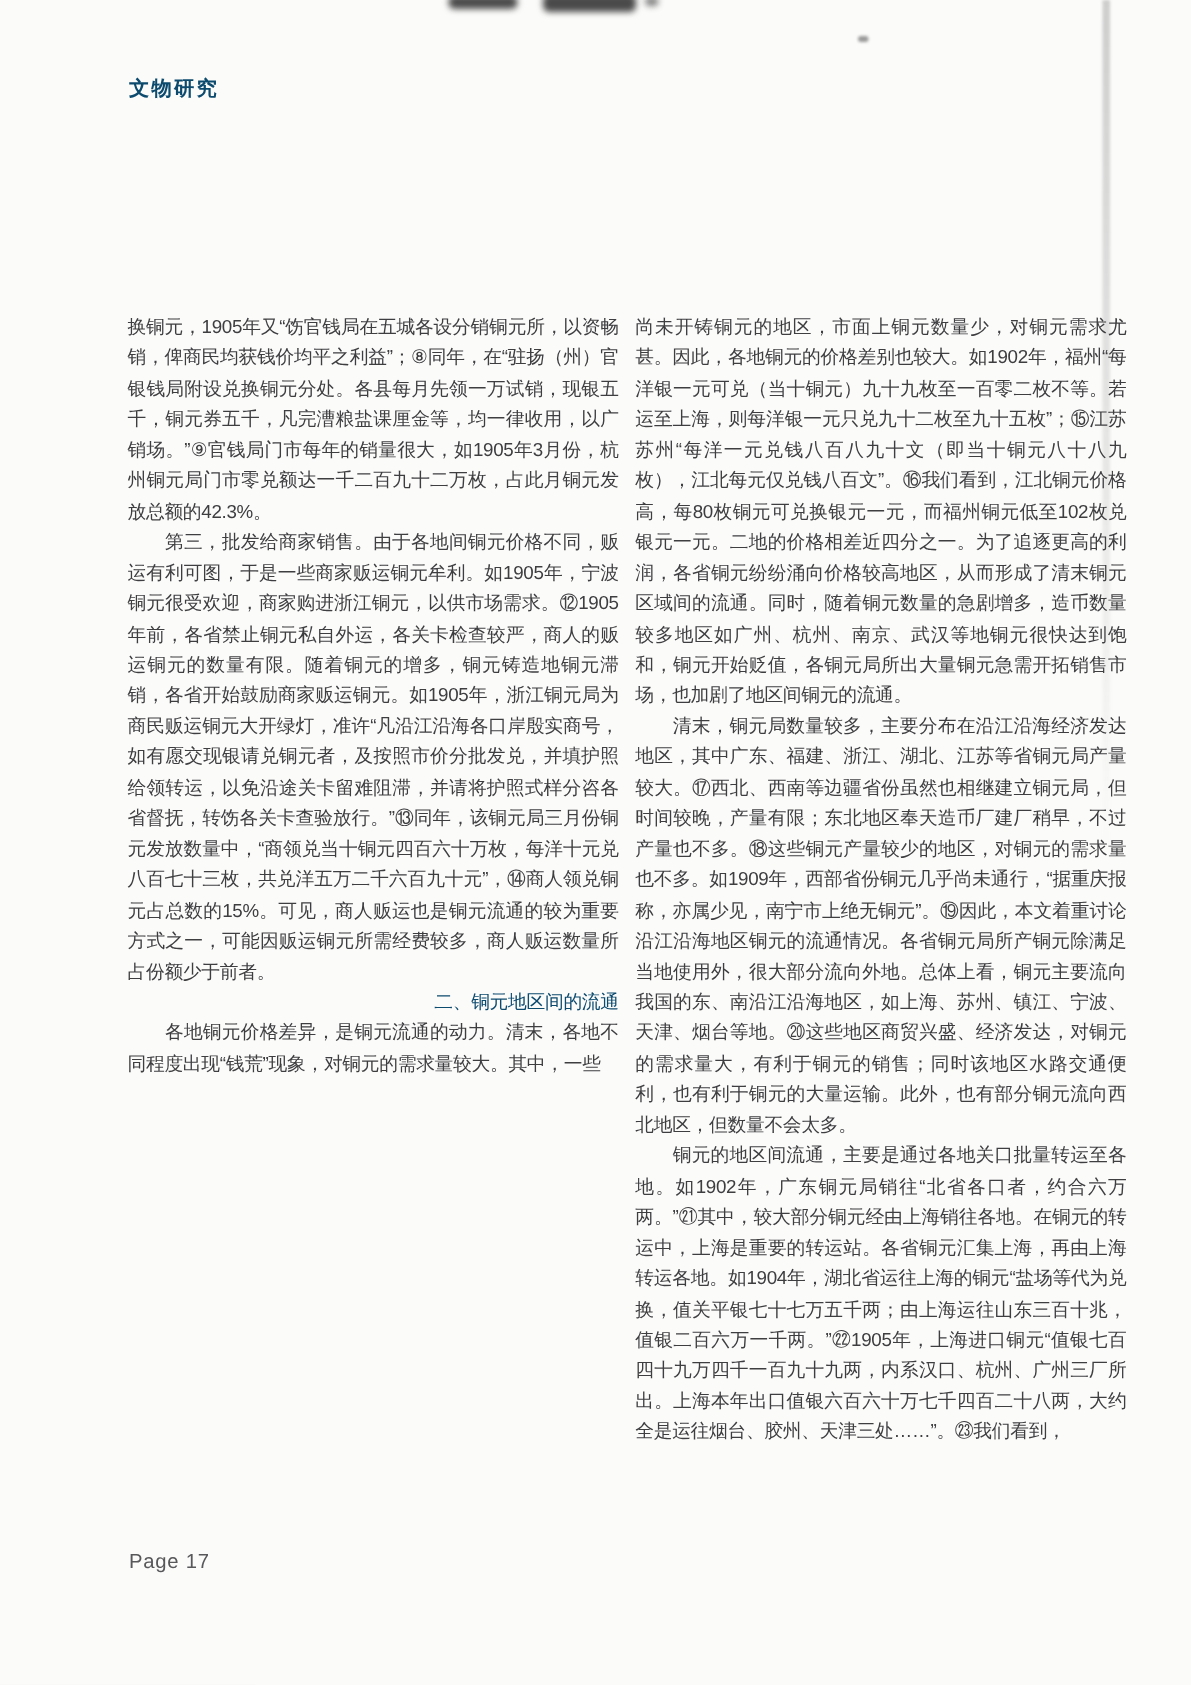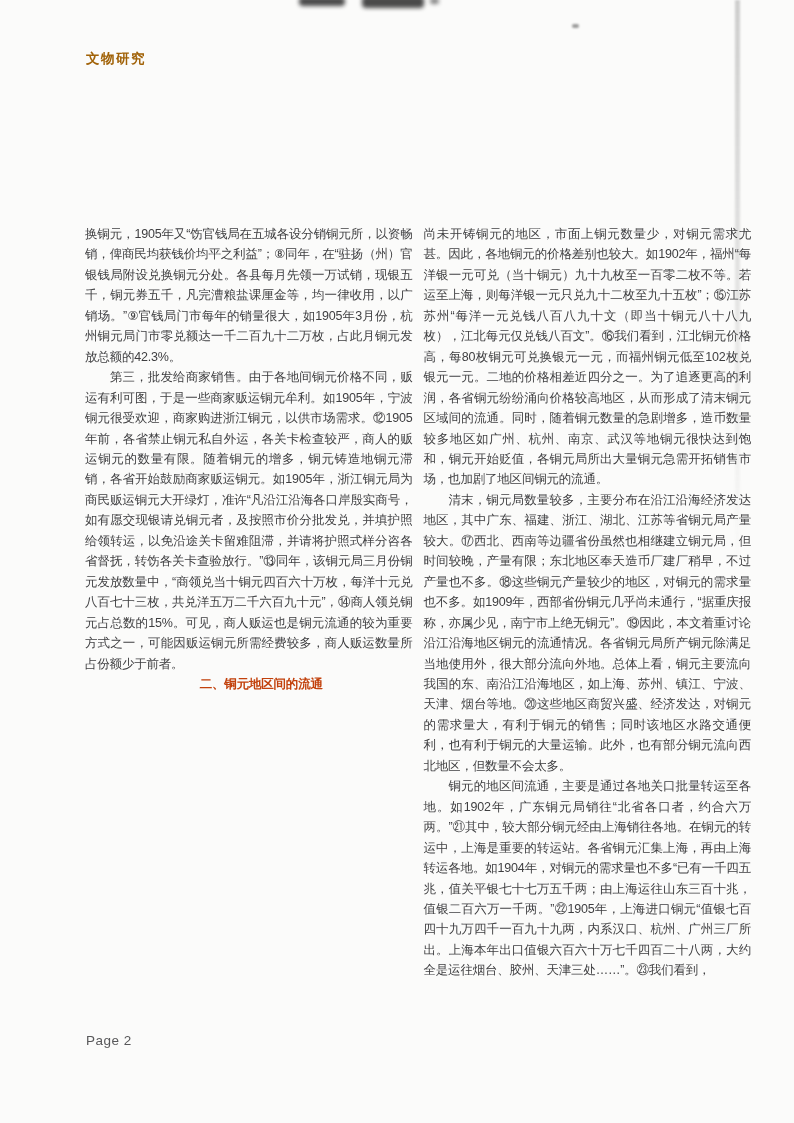--- a/index.html
+++ b/index.html
@@ -32,47 +32,47 @@
     height: 570px;
     background: linear-gradient(to bottom, rgba(90,90,90,0.28), rgba(120,120,120,0.10) 70%, rgba(140,140,140,0));
     filter: blur(1px);
   }
   .journal-header {
     position: absolute;
     left: 86px;
     top: 50px;
     font-size: 13.5px;
     font-weight: bold;
-    color: #a16207;
+    color: #0c4a6e;
     letter-spacing: 1.5px;
   }
   .columns {
     position: absolute;
     left: 85px;
-    top: 224px;
+    top: 208px;
     width: 666px;
     display: flex;
     gap: 11px;
   }
   .column {
     width: 328px;
     color: #3e3e40;
     font-size: 12.5px;
     line-height: 20.45px;
     letter-spacing: -0.2px;
   }
   .para {
     margin: 0;
     text-align: justify;
   }
   .para.indent { text-indent: 2em; }
   .para.heading {
-    font-weight: bold;
-    color: #c2410c;
-    text-align: center;
+    font-weight: normal;
+    color: #0c4a6e;
+    text-align: right;
   }
   .page-number {
     position: absolute;
     left: 86px;
     top: 1033px;
     font-size: 13.5px;
     color: #58585a;
     letter-spacing: 0.5px;
   }
 </style>
@@ -87,23 +87,24 @@
   <div class="scan-smudge" style="left:572px; top:24px; width:7px; height:4px; opacity:.55; filter:blur(1px);"></div>
   <div class="edge-shadow"></div>
 
   <div class="journal-header">文物研究</div>
 
   <div class="columns">
     <div class="column">
         <p class="para">换铜元，1905年又“饬官钱局在五城各设分销铜元所，以资畅销，俾商民均获钱价均平之利益”；⑧同年，在“驻扬（州）官银钱局附设兑换铜元分处。各县每月先领一万试销，现银五千，铜元券五千，凡完漕粮盐课厘金等，均一律收用，以广销场。”⑨官钱局门市每年的销量很大，如1905年3月份，杭州铜元局门市零兑额达一千二百九十二万枚，占此月铜元发放总额的42.3%。</p>
         <p class="para indent">第三，批发给商家销售。由于各地间铜元价格不同，贩运有利可图，于是一些商家贩运铜元牟利。如1905年，宁波铜元很受欢迎，商家购进浙江铜元，以供市场需求。⑫1905年前，各省禁止铜元私自外运，各关卡检查较严，商人的贩运铜元的数量有限。随着铜元的增多，铜元铸造地铜元滞销，各省开始鼓励商家贩运铜元。如1905年，浙江铜元局为商民贩运铜元大开绿灯，准许“凡沿江沿海各口岸殷实商号，如有愿交现银请兑铜元者，及按照市价分批发兑，并填护照给领转运，以免沿途关卡留难阻滞，并请将护照式样分咨各省督抚，转饬各关卡查验放行。”⑬同年，该铜元局三月份铜元发放数量中，“商领兑当十铜元四百六十万枚，每洋十元兑八百七十三枚，共兑洋五万二千六百九十元”，⑭商人领兑铜元占总数的15%。可见，商人贩运也是铜元流通的较为重要方式之一，可能因贩运铜元所需经费较多，商人贩运数量所占份额少于前者。</p>
         <p class="para indent heading">二、铜元地区间的流通</p>
+        <p class="para indent">各地铜元价格差异，是铜元流通的动力。清末，各地不同程度出现“钱荒”现象，对铜元的需求量较大。其中，一些</p>
       </div>
     <div class="column">
         <p class="para">尚未开铸铜元的地区，市面上铜元数量少，对铜元需求尤甚。因此，各地铜元的价格差别也较大。如1902年，福州“每洋银一元可兑（当十铜元）九十九枚至一百零二枚不等。若运至上海，则每洋银一元只兑九十二枚至九十五枚”；⑮江苏苏州“每洋一元兑钱八百八九十文（即当十铜元八十八九枚），江北每元仅兑钱八百文”。⑯我们看到，江北铜元价格高，每80枚铜元可兑换银元一元，而福州铜元低至102枚兑银元一元。二地的价格相差近四分之一。为了追逐更高的利润，各省铜元纷纷涌向价格较高地区，从而形成了清末铜元区域间的流通。同时，随着铜元数量的急剧增多，造币数量较多地区如广州、杭州、南京、武汉等地铜元很快达到饱和，铜元开始贬值，各铜元局所出大量铜元急需开拓销售市场，也加剧了地区间铜元的流通。</p>
         <p class="para indent">清末，铜元局数量较多，主要分布在沿江沿海经济发达地区，其中广东、福建、浙江、湖北、江苏等省铜元局产量较大。⑰西北、西南等边疆省份虽然也相继建立铜元局，但时间较晚，产量有限；东北地区奉天造币厂建厂稍早，不过产量也不多。⑱这些铜元产量较少的地区，对铜元的需求量也不多。如1909年，西部省份铜元几乎尚未通行，“据重庆报称，亦属少见，南宁市上绝无铜元”。⑲因此，本文着重讨论沿江沿海地区铜元的流通情况。各省铜元局所产铜元除满足当地使用外，很大部分流向外地。总体上看，铜元主要流向我国的东、南沿江沿海地区，如上海、苏州、镇江、宁波、天津、烟台等地。⑳这些地区商贸兴盛、经济发达，对铜元的需求量大，有利于铜元的销售；同时该地区水路交通便利，也有利于铜元的大量运输。此外，也有部分铜元流向西北地区，但数量不会太多。</p>
-        <p class="para indent">铜元的地区间流通，主要是通过各地关口批量转运至各地。如1902年，广东铜元局销往“北省各口者，约合六万两。”㉑其中，较大部分铜元经由上海销往各地。在铜元的转运中，上海是重要的转运站。各省铜元汇集上海，再由上海转运各地。如1904年，对铜元的需求量也不多“已有一千四五兆，值关平银七十七万五千两；由上海运往山东三百十兆，值银二百六万一千两。”㉒1905年，上海进口铜元“值银七百四十九万四千一百九十九两，内系汉口、杭州、广州三厂所出。上海本年出口值银六百六十万七千四百二十八两，大约全是运往烟台、胶州、天津三处……”。㉓我们看到，</p>
+        <p class="para indent">铜元的地区间流通，主要是通过各地关口批量转运至各地。如1902年，广东铜元局销往“北省各口者，约合六万两。”㉑其中，较大部分铜元经由上海销往各地。在铜元的转运中，上海是重要的转运站。各省铜元汇集上海，再由上海转运各地。如1904年，湖北省运往上海的铜元“盐场等代为兑换，值关平银七十七万五千两；由上海运往山东三百十兆，值银二百六万一千两。”㉒1905年，上海进口铜元“值银七百四十九万四千一百九十九两，内系汉口、杭州、广州三厂所出。上海本年出口值银六百六十万七千四百二十八两，大约全是运往烟台、胶州、天津三处……”。㉓我们看到，</p>
       </div>
   </div>
 
-  <div class="page-number">Page 2</div>
+  <div class="page-number">Page 17</div>
 
 </div>
 
 </body></html>

